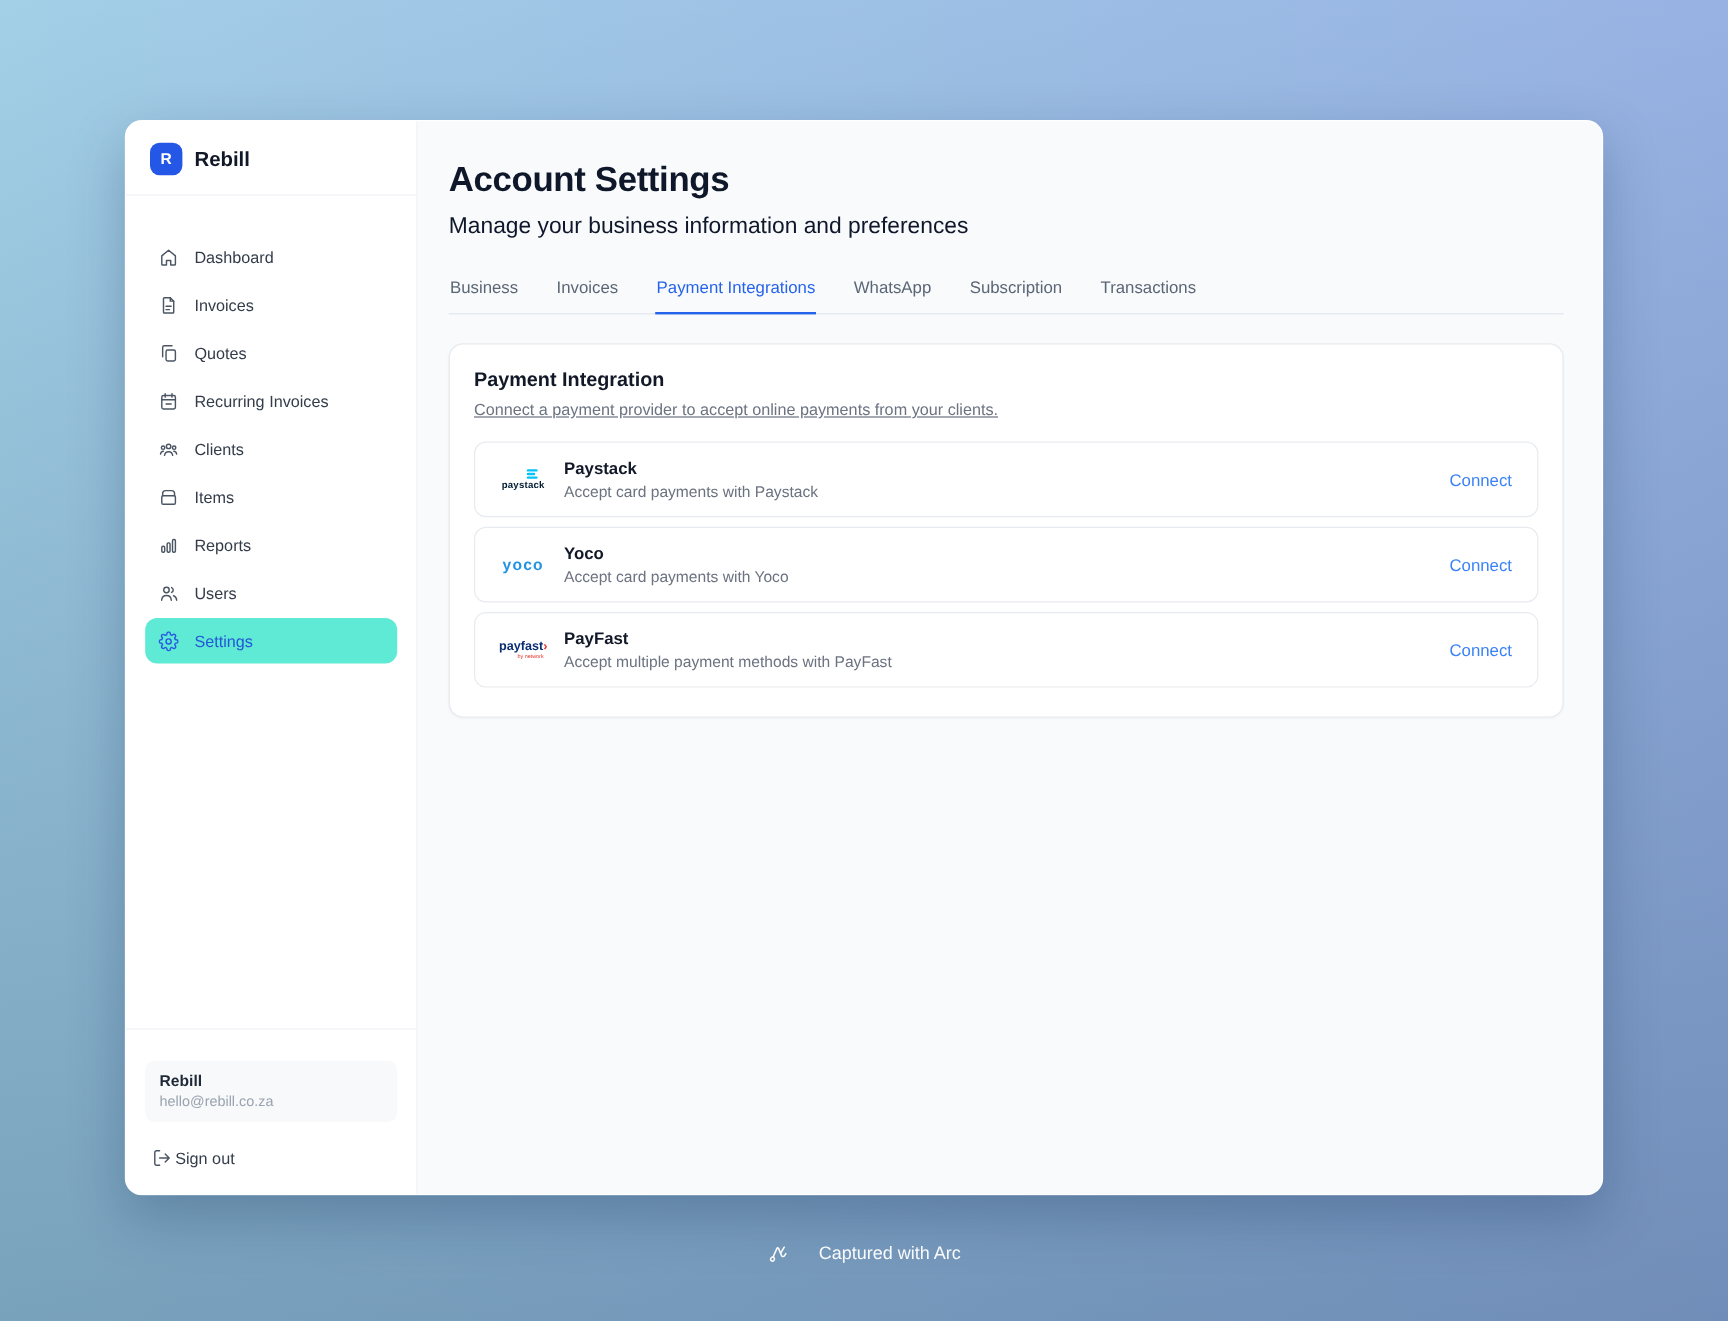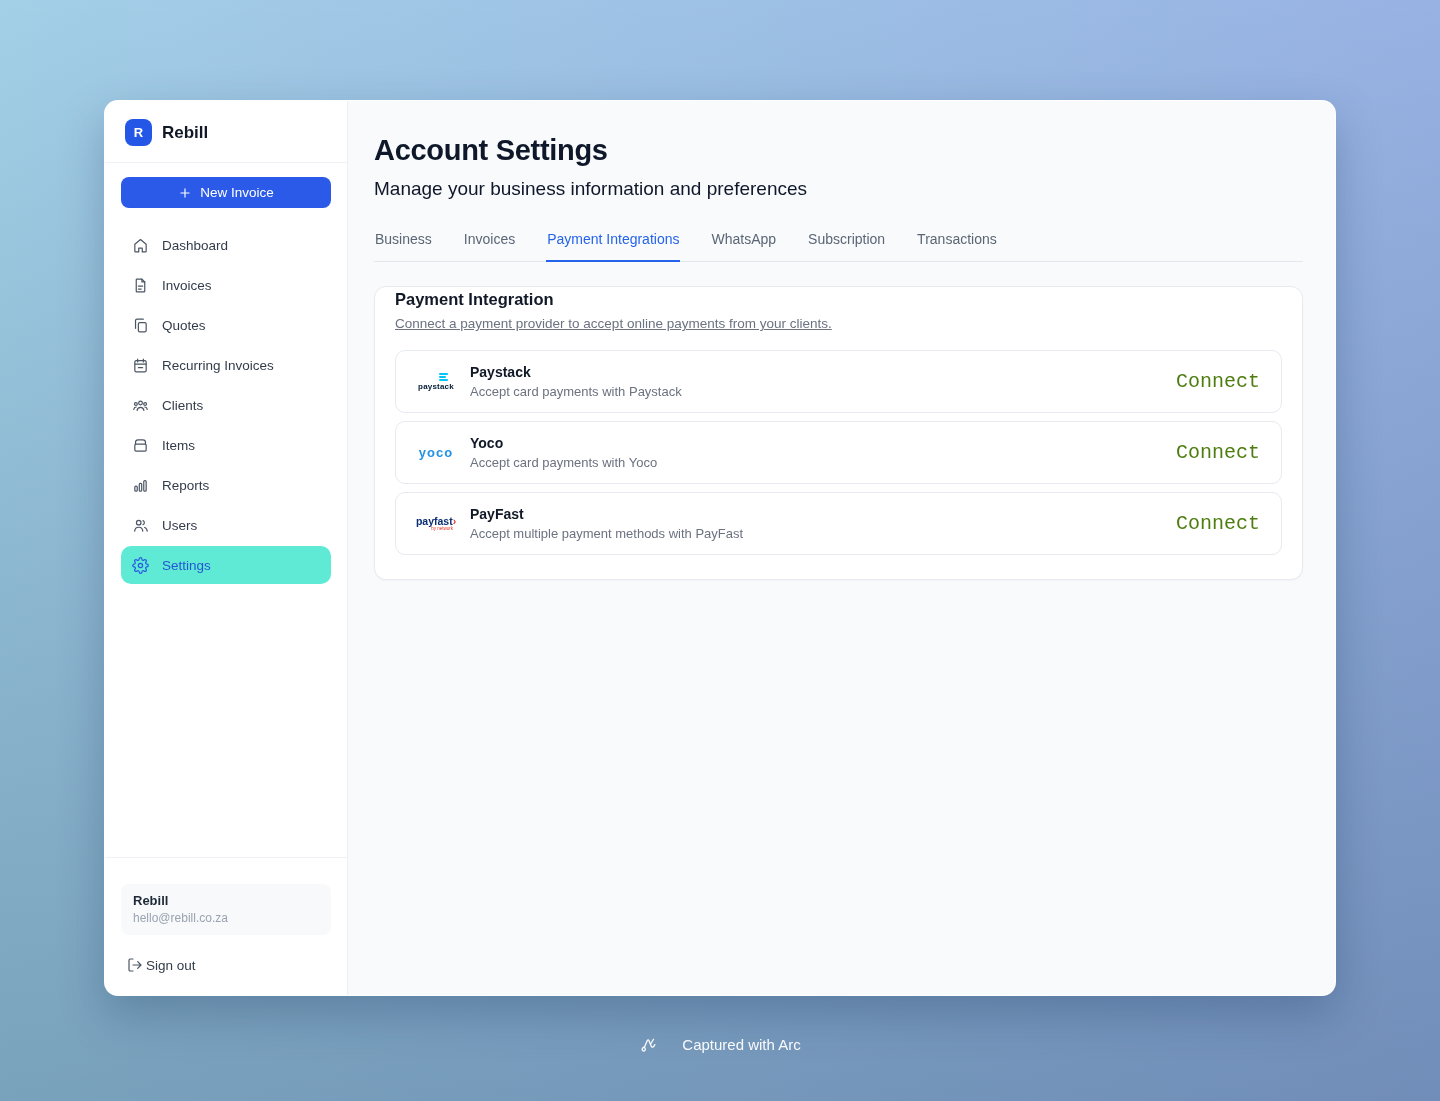--- a/index.html
+++ b/index.html
@@ -64,42 +64,42 @@
 
   .tabs { display:flex; gap:30px; margin-top:27px; border-bottom:1px solid #e2e8f0; }
   .tab {
     padding:4px 1px 13px; font-size:14px; font-weight:500; color:#5b6675;
     cursor:pointer; border-bottom:2px solid transparent; margin-bottom:-1px;
   }
   .tab.active { color:#2563eb; border-bottom-color:#2563eb; }
 
   .card {
     margin-top:24px; background:#fff; border:1px solid #e7eaef; border-radius:12px;
-    padding:3px 20px 24px; box-shadow:0 1px 2px rgba(16,24,40,.03);
+    padding:21px 20px 24px; box-shadow:0 1px 2px rgba(16,24,40,.03);
   }
   .card-title { font-size:16.5px; font-weight:700; color:#111827; }
   .card-subtitle { font-size:13.5px; color:#6b7280; margin-top:7px;text-decoration:underline; }
   .provider-list { margin-top:19px; display:flex; flex-direction:column; gap:8px; }
   .prow {
     display:flex; align-items:center; border:1px solid #e7eaee; border-radius:10px;
     height:63px; padding:0 21px; background:#fff;
   }
   .plogo { width:38px; min-width:38px; margin-right:15px; display:flex; flex-direction:column; align-items:center; justify-content:center; line-height:1; }
   .ps-bars { display:flex; flex-direction:column; gap:1px; margin-bottom:2px; margin-left:14px; }
   .ps-bars i { display:block; width:9px; height:2px; background:#00c3f7; border-radius:1px; }
   .ps-bars i:nth-child(2){ width:7px; }
   .ps-word { font-size:8px; font-weight:700; color:#011b33; letter-spacing:.2px; }
   .yoco-word { font-size:13px; font-weight:800; color:#2492e3; letter-spacing:1px; }
   .pf-word { font-size:10.5px; font-weight:700; color:#0b2e73; }
   .pf-chev { color:#e4322b; }
   .pf-sub { font-size:4.5px; color:#e4322b; align-self:flex-end; margin-top:1px; margin-right:2px; }
   .ptext { display:flex; flex-direction:column; }
   .pname { font-size:14px; font-weight:700; color:#111827; }
   .pdesc { font-size:13px; color:#6b7280; margin-top:4px; }
-  .connect { margin-left:auto; font-size:20px; font-weight:500; color:#4d7c0f; cursor:pointer; text-decoration:none;font-family:Liberation Mono, monospace; }
+  .connect { margin-left:auto; font-size:14px; font-weight:500; color:#3b82f6; cursor:pointer; text-decoration:none; }
 
   
   .footer {
     position:absolute; left:0; right:0; top:1035px; display:flex;
     align-items:center; justify-content:center; gap:24px;
     color:rgba(255,255,255,.95); font-size:15px; font-weight:500;
   }
   .footer svg { width:19px; height:19px; }
 </style>
 </head>
@@ -107,26 +107,20 @@
 
 <div class="window">
 
   <aside class="sidebar">
     <div class="logo-row">
       <div class="logo-badge">R</div>
       <div class="app-name">Rebill</div>
     </div>
     <hr class="side-divider">
 
-    <button class="btn-new-invoice">
-      <svg width="14" height="14" viewBox="0 0 24 24" fill="none" stroke="#fff" stroke-width="2" stroke-linecap="round">
-          <path d="M12 5v14M5 12h14"></path>
-        </svg>
-      <span>New Invoice</span>
-    </button>
 
     <nav class="nav">
       <div class="nav-item">
         <svg viewBox="0 0 24 24" fill="none" stroke-width="1.7" stroke-linecap="round" stroke-linejoin="round">
             <path d="M4 10.2 12 3.6l8 6.6V20a1 1 0 0 1-1 1h-4.5v-5.4h-5V21H5a1 1 0 0 1-1-1z"></path>
           </svg>
         <span>Dashboard</span>
       </div>
       <div class="nav-item">
         <svg viewBox="0 0 24 24" fill="none" stroke-width="1.7" stroke-linecap="round" stroke-linejoin="round">

